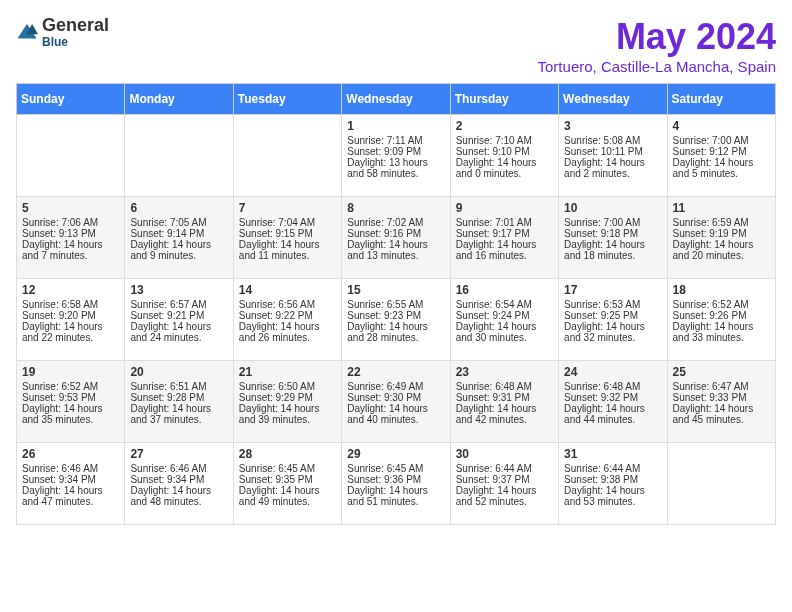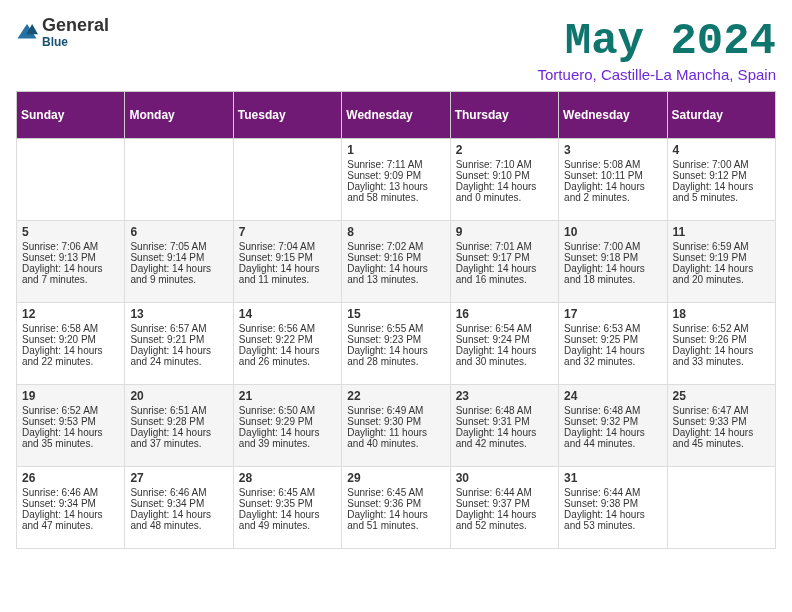--- a/index.html
+++ b/index.html
@@ -37,38 +37,37 @@
       color: #1a5276;
     }
     .logo-icon {
       width: 22px;
       height: 22px;
     }
     .title-block {
       text-align: right;
     }
     .month-title {
-      font-size: 44px;
+      font-size: 36px;
       font-weight: bold;
-      color: #0f766e;
-      font-family: Liberation Mono, monospace;
+      color: #6d28d9;
     }
     .location-title {
       font-size: 15px;
       color: #6d28d9;
     }
     .calendar {
       width: 100%;
       border-collapse: collapse;
       table-layout: fixed;
     }
     .calendar th {
-      background-color: #701a75;
+      background-color: #3b82f6;
       color: #fff;
-      padding: 16px 4px;
+      padding: 8px 4px;
       font-size: 12px;
       text-align: left;
       border: 1px solid #ccc;
     }
     .calendar td {
       vertical-align: top;
       padding: 4px 5px;
       border: 1px solid #ddd;
       font-size: 10px;
       color: #333;
@@ -254,21 +253,21 @@
         <td>
           <span class="day-num">21</span>
           <div>Sunrise: 6:50 AM</div>
           <div>Sunset: 9:29 PM</div>
           <div>Daylight: 14 hours and 39 minutes.</div>
         </td>
         <td>
           <span class="day-num">22</span>
           <div>Sunrise: 6:49 AM</div>
           <div>Sunset: 9:30 PM</div>
-          <div>Daylight: 11 hours and 40 minutes.</div>
+          <div>Daylight: 14 hours and 40 minutes.</div>
         </td>
         <td>
           <span class="day-num">23</span>
           <div>Sunrise: 6:48 AM</div>
           <div>Sunset: 9:31 PM</div>
           <div>Daylight: 14 hours and 42 minutes.</div>
         </td>
         <td>
           <span class="day-num">24</span>
           <div>Sunrise: 6:48 AM</div>

